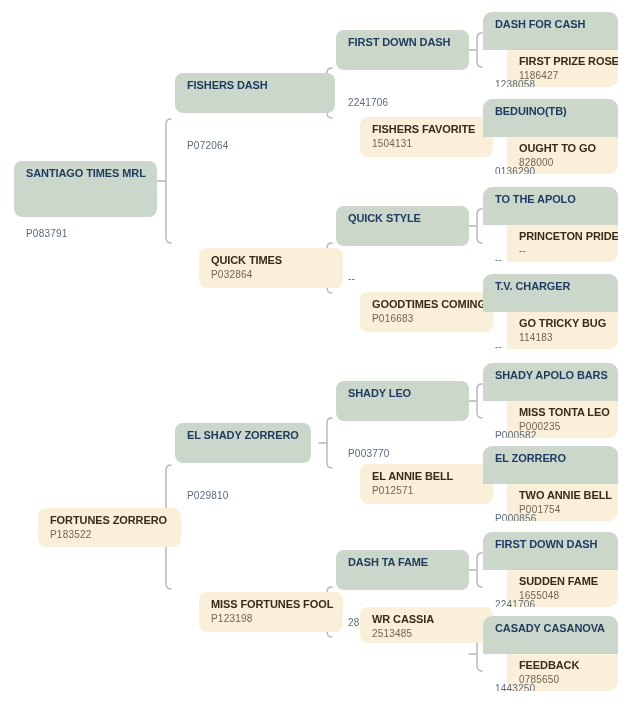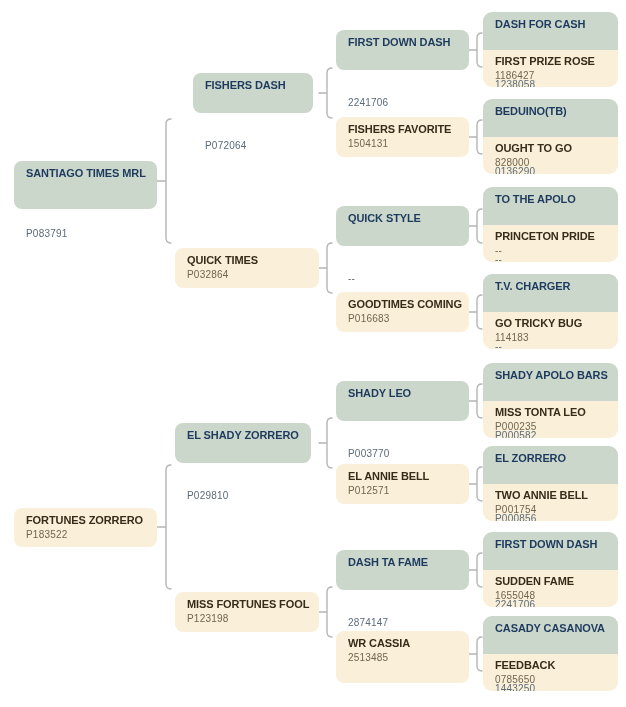--- a/index.html
+++ b/index.html
@@ -16,21 +16,21 @@
     padding:6px 12px 0 12px; cursor:pointer;
   }
   .pair {
     position:absolute; width:135px; border-radius:9px; overflow:hidden;
   }
   .row { box-sizing:border-box; padding:5px 12px 0 12px; cursor:pointer; }
   .row.top { height:38px; padding-top:6px; }
   .row.bot { height:37px; }
 
   .sire { background:var(--sire-bg,#ccd7cb); }
-  .dam  { background:var(--dam-bg,#faf0da); }
+  .dam  { background:var(--dam-bg,#faf0da);margin-left:24px; }
 
   .name {
     font-size:11px; font-weight:700; letter-spacing:-0.1px;
     white-space:nowrap; line-height:13px;
   }
   .sire .name { color:var(--sire-name-color,#1d3a5e); }
   .dam  .name { color:var(--dam-name-color,#372b19); }
   .reg {
     font-size:10px; letter-spacing:0.2px; line-height:12px; margin-top:2px;
     white-space:nowrap;
@@ -53,30 +53,30 @@
     <path d="M469 50 H477 M482 33 Q477 33 477 38 V62 Q477 67 482 67"></path>
     <path d="M469 137 H477 M482 120 Q477 120 477 125 V149 Q477 154 482 154"></path>
     <path d="M469 226 H477 M482 209 Q477 209 477 214 V238 Q477 243 482 243"></path>
     <path d="M469 312 H477 M482 295 Q477 295 477 300 V324 Q477 329 482 329"></path>
     <path d="M469 401 H477 M482 384 Q477 384 477 389 V413 Q477 418 482 418"></path>
     <path d="M469 484 H477 M482 467 Q477 467 477 472 V496 Q477 501 482 501"></path>
     <path d="M469 570 H477 M482 553 Q477 553 477 558 V582 Q477 587 482 587"></path>
     <path d="M469 654 H477 M482 637 Q477 637 477 642 V666 Q477 671 482 671"></path>
   </svg>
 
-  <div class="box sire" style="left:14px;top:161px;width:143px;height:48px">
+  <div class="box sire" style="left:14px;top:161px;width:143px;height:56px">
     <div class="name">SANTIAGO TIMES MRL</div>
     <div class="reg">P083791</div>
   </div>
   <div class="box dam" style="left:14px;top:508px;width:143px;height:39px">
     <div class="name">FORTUNES ZORRERO</div>
     <div class="reg">P183522</div>
   </div>
 
-  <div class="box sire" style="left:193px;top:73px;width:120px;height:40px">
+  <div class="box sire" style="left:175px;top:73px;width:160px;height:40px">
     <div class="name">FISHERS DASH</div>
     <div class="reg">P072064</div>
   </div>
   <div class="box dam" style="left:175px;top:248px;width:144px;height:40px">
     <div class="name">QUICK TIMES</div>
     <div class="reg">P032864</div>
   </div>
   <div class="box sire" style="left:175px;top:423px;width:136px;height:40px">
     <div class="name">EL SHADY ZORRERO</div>
     <div class="reg">P029810</div>
@@ -107,21 +107,21 @@
     <div class="reg">P003770</div>
   </div>
   <div class="box dam" style="left:336px;top:464px;width:133px;height:40px">
     <div class="name">EL ANNIE BELL</div>
     <div class="reg">P012571</div>
   </div>
   <div class="box sire" style="left:336px;top:550px;width:133px;height:40px">
     <div class="name">DASH TA FAME</div>
     <div class="reg">2874147</div>
   </div>
-  <div class="box dam" style="left:336px;top:631px;width:133px;height:52px">
+  <div class="box dam" style="left:336px;top:607px;width:133px;height:36px">
     <div class="name">WR CASSIA</div>
     <div class="reg">2513485</div>
   </div>
 
   <div class="pair" style="left:483px;top:12px">
     <div class="row top sire">
       <div class="name">DASH FOR CASH</div>
       <div class="reg">1238058</div>
     </div>
     <div class="row bot dam">

